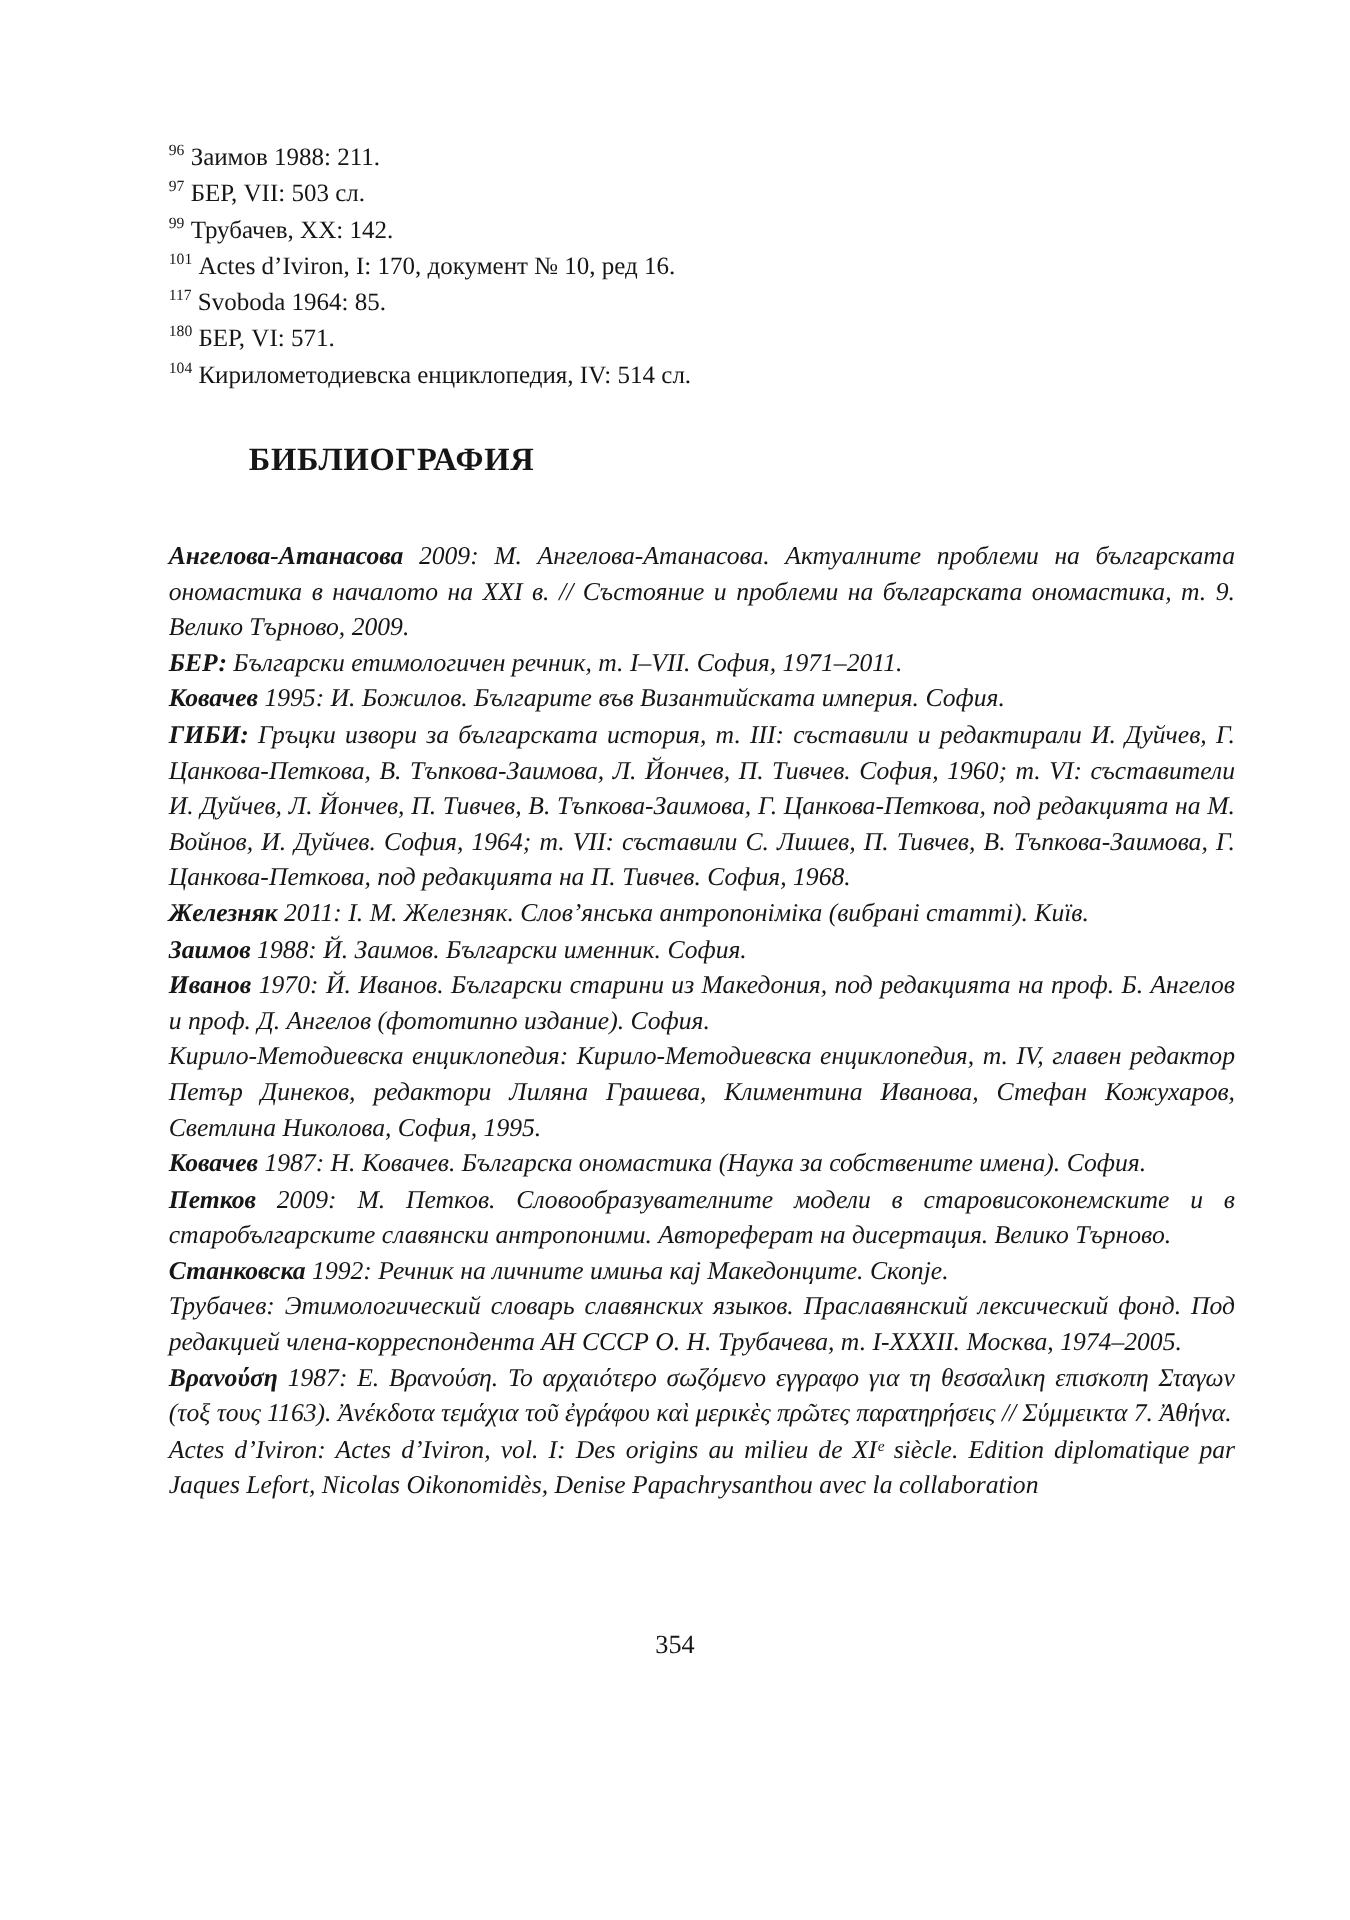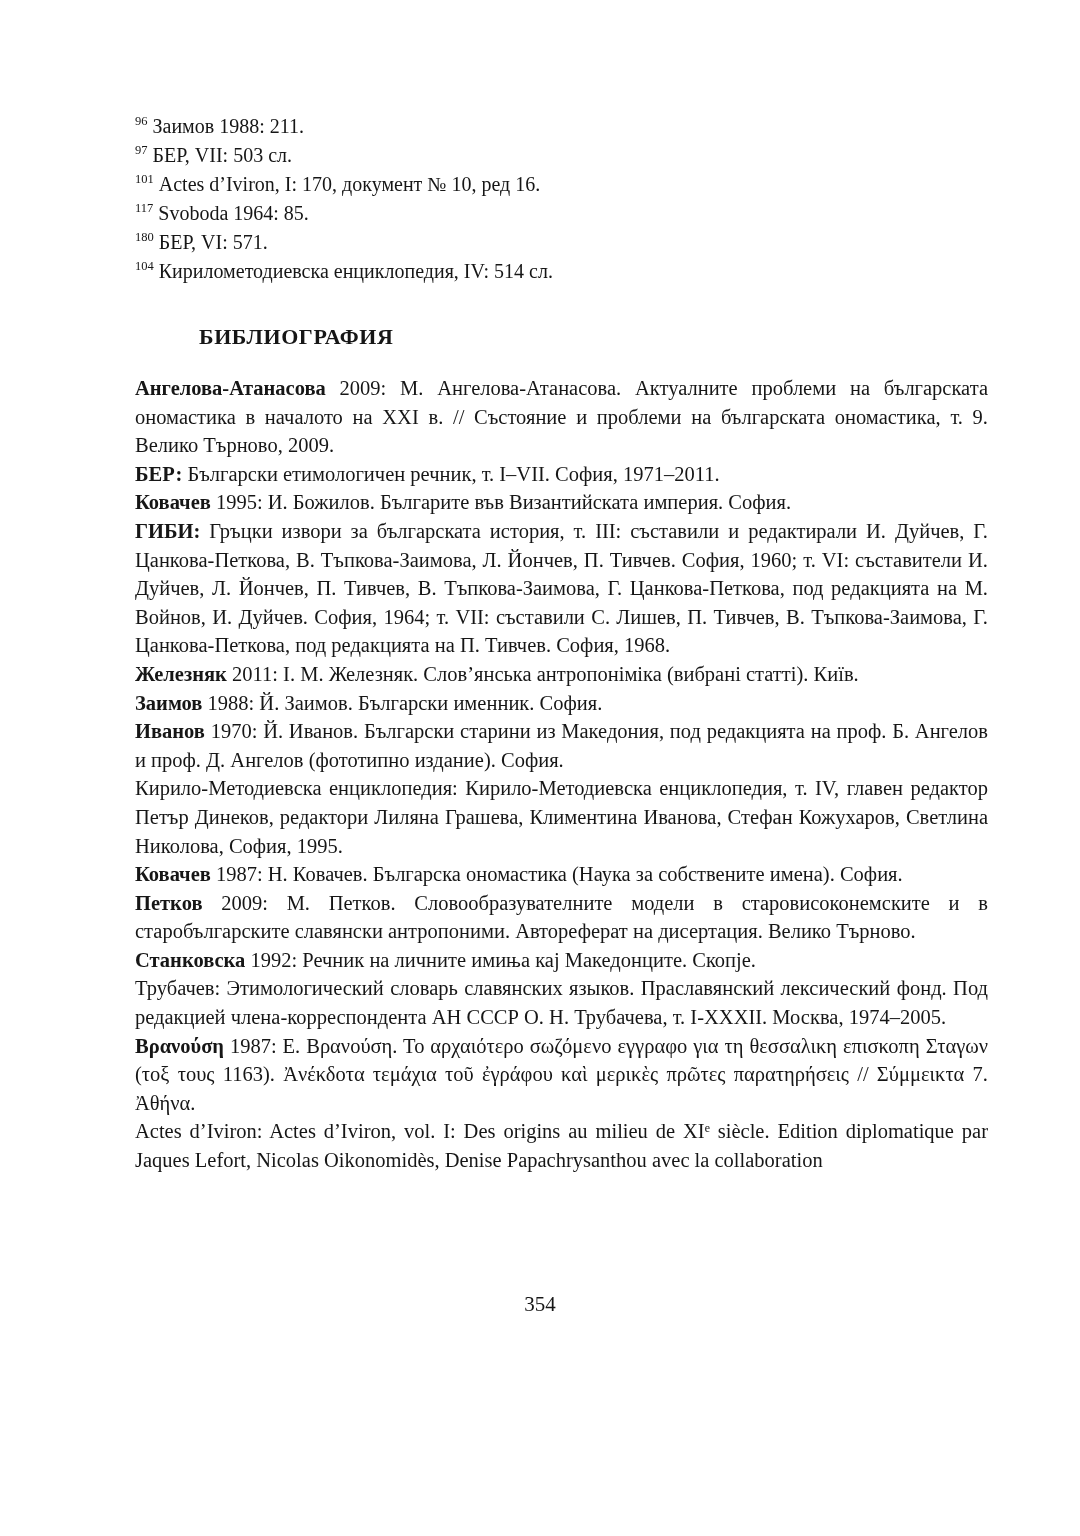--- a/index.html
+++ b/index.html
@@ -22,49 +22,51 @@
     line-height: 29px;
   }
   .fn sup {
     font-size: 12.5px;
     vertical-align: super;
     line-height: 0;
     margin-right: 5px;
   }
   .bib-heading {
     margin: 38px 0 16px 64px;
-    font-size: 22px;
+    font-size: 26px;
     font-weight: bold;
     letter-spacing: 0.6px;
   }
   .bibliography {
-    margin-top: 24px;
+    margin-top: 48px;
     font-size: 20.5px;
     line-height: 28.6px;
     text-align: justify;
+    font-style: italic;
   }
   .entry { margin: 0; }
   .entry b { font-weight: bold; }
   .page-number {
     position: absolute;
-    bottom: 111px;
+    bottom: 100px;
     left: 0;
     right: 0;
     text-align: center;
     font-size: 21px;
   }
 </style>
 </head>
 <body>
 
 <div class="page">
 
   <div class="footnotes">
     <div class="fn"><sup>96</sup><span>Заимов 1988: 211.</span></div>
     <div class="fn"><sup>97</sup><span>БЕР, VII: 503 сл.</span></div>
+    <div class="fn"><sup>99</sup><span>Трубачев, XX: 142.</span></div>
     <div class="fn"><sup>101</sup><span>Actes d’Iviron, I: 170, документ № 10, ред 16.</span></div>
     <div class="fn"><sup>117</sup><span>Svoboda 1964: 85.</span></div>
     <div class="fn"><sup>180</sup><span>БЕР, VI: 571.</span></div>
     <div class="fn"><sup>104</sup><span>Кирилометодиевска енциклопедия, IV: 514 сл.</span></div>
   </div>
 
   <h2 class="bib-heading">БИБЛИОГРАФИЯ</h2>
 
   <div class="bibliography">
     <p class="entry"><b>Ангелова-Атанасова</b><span> 2009: М. Ангелова-Атанасова. Актуалните проблеми на българската ономастика в началото на XXI в. // Състояние и проблеми на българската ономастика, т. 9. Велико Търново, 2009.</span></p>

